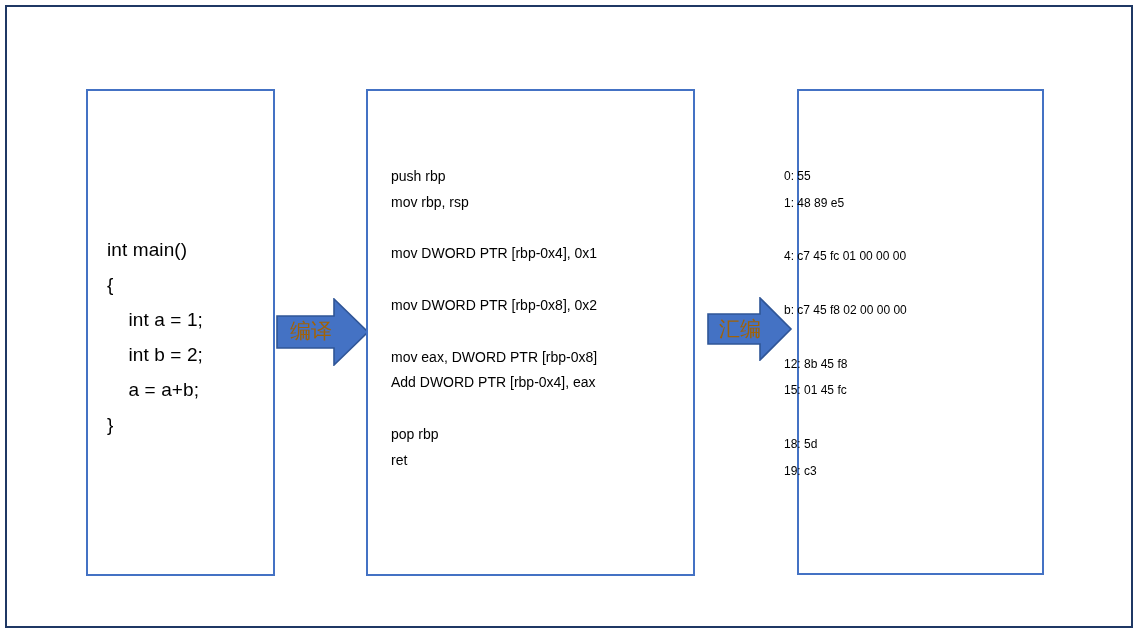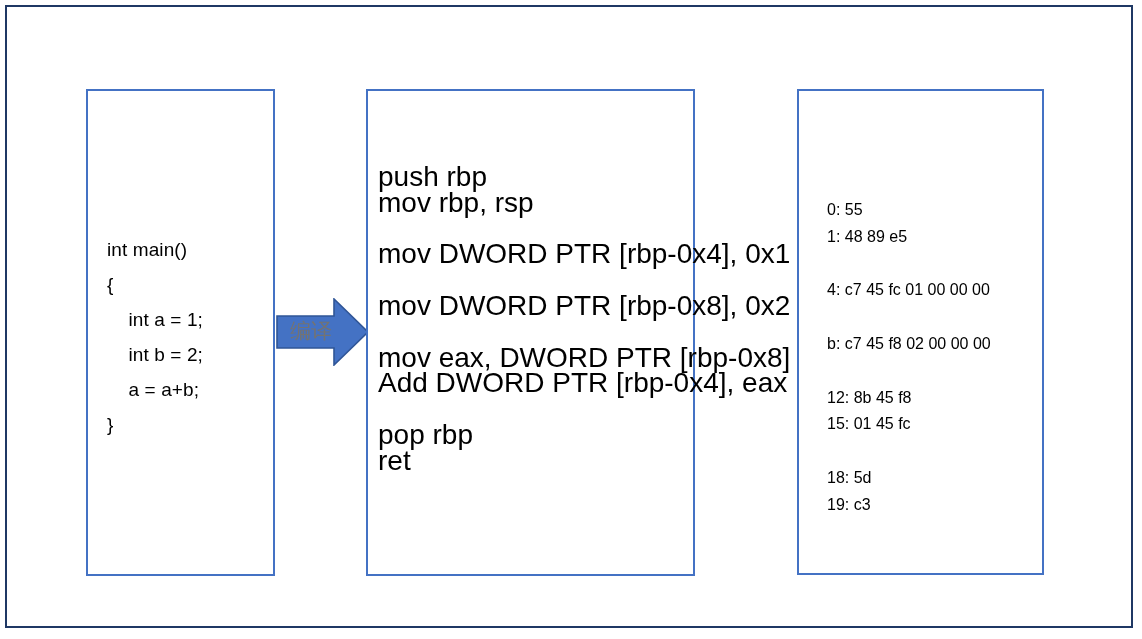--- a/index.html
+++ b/index.html
@@ -62,42 +62,41 @@
     font-family: "Liberation Sans", "DejaVu Sans", sans-serif;
   }
   #source-code {
     left: 107px;
     top: 232px;
     font-size: 19px;
     line-height: 35px;
     letter-spacing: 0.1px;
   }
   #assembly-code {
-    left: 378px;
+    left: 391px;
     top: 164px;
-    font-size: 28px;
+    font-size: 14px;
     line-height: 25.8px;
   }
   #machine-code {
-    left: 827px;
+    left: 784px;
     top: 163px;
-    font-size: 16px;
+    font-size: 12px;
     line-height: 26.8px;
-    margin-top: 34px;
   }
   
   .arrow-group {
     position: absolute;
   }
   .arrow-group svg {
     display: block;
   }
   .arrow-label {
     position: absolute;
-    color: #737373;
+    color: #a16207;
     font-size: 21px;
     line-height: 21px;
     font-family: "Liberation Sans", "DejaVu Sans", sans-serif;
     white-space: nowrap;
     pointer-events: none;
   }
   #arrow-compile {
     left: 276px;
     top: 298px;
     width: 94px;
@@ -147,20 +146,26 @@
 mov DWORD PTR [rbp-0x4], 0x1
 
 mov DWORD PTR [rbp-0x8], 0x2
 
 mov eax, DWORD PTR [rbp-0x8]
 Add DWORD PTR [rbp-0x4], eax
 
 pop rbp
 ret</div>
 
+  <div class="arrow-group" id="arrow-assemble">
+    <svg width="86" height="64" viewBox="0 0 86 64" xmlns="http://www.w3.org/2000/svg">
+      <polygon points="1,17 53,17 53,1 84,32 53,63 53,47 1,47" fill="#4472C4" stroke="#2F5597" stroke-width="1.6" stroke-linejoin="miter"></polygon>
+    </svg>
+    <span class="arrow-label" id="arrow-assemble-label">汇编</span>
+  </div>
 
   <div class="stage-box" id="box-machine"></div>
   <div class="code-block" id="machine-code">0: 55
 1: 48 89 e5
 
 4: c7 45 fc 01 00 00 00
 
 b: c7 45 f8 02 00 00 00
 
 12: 8b 45 f8

